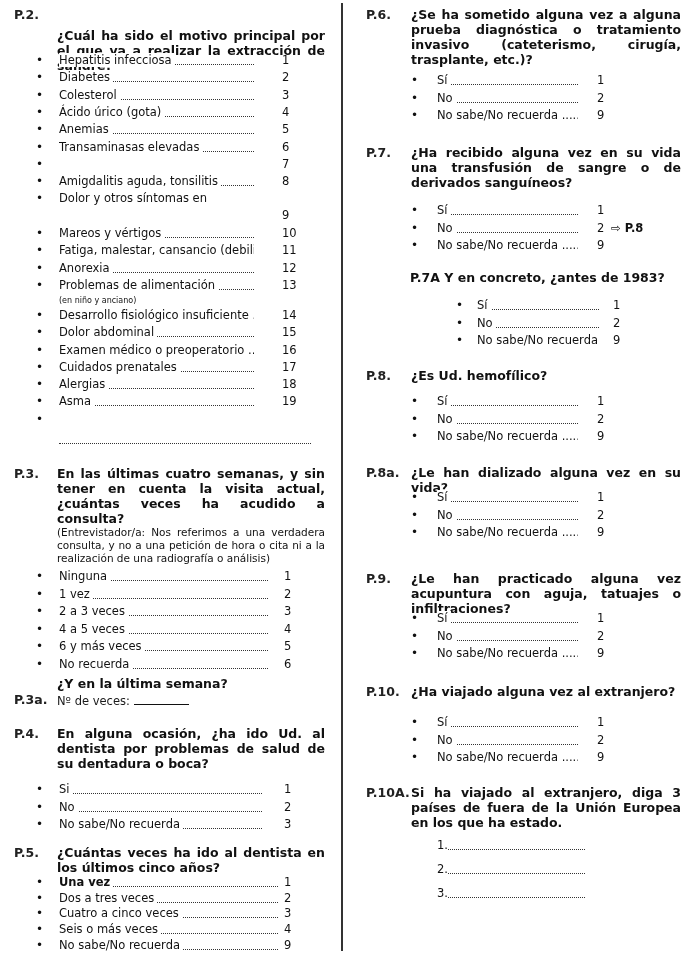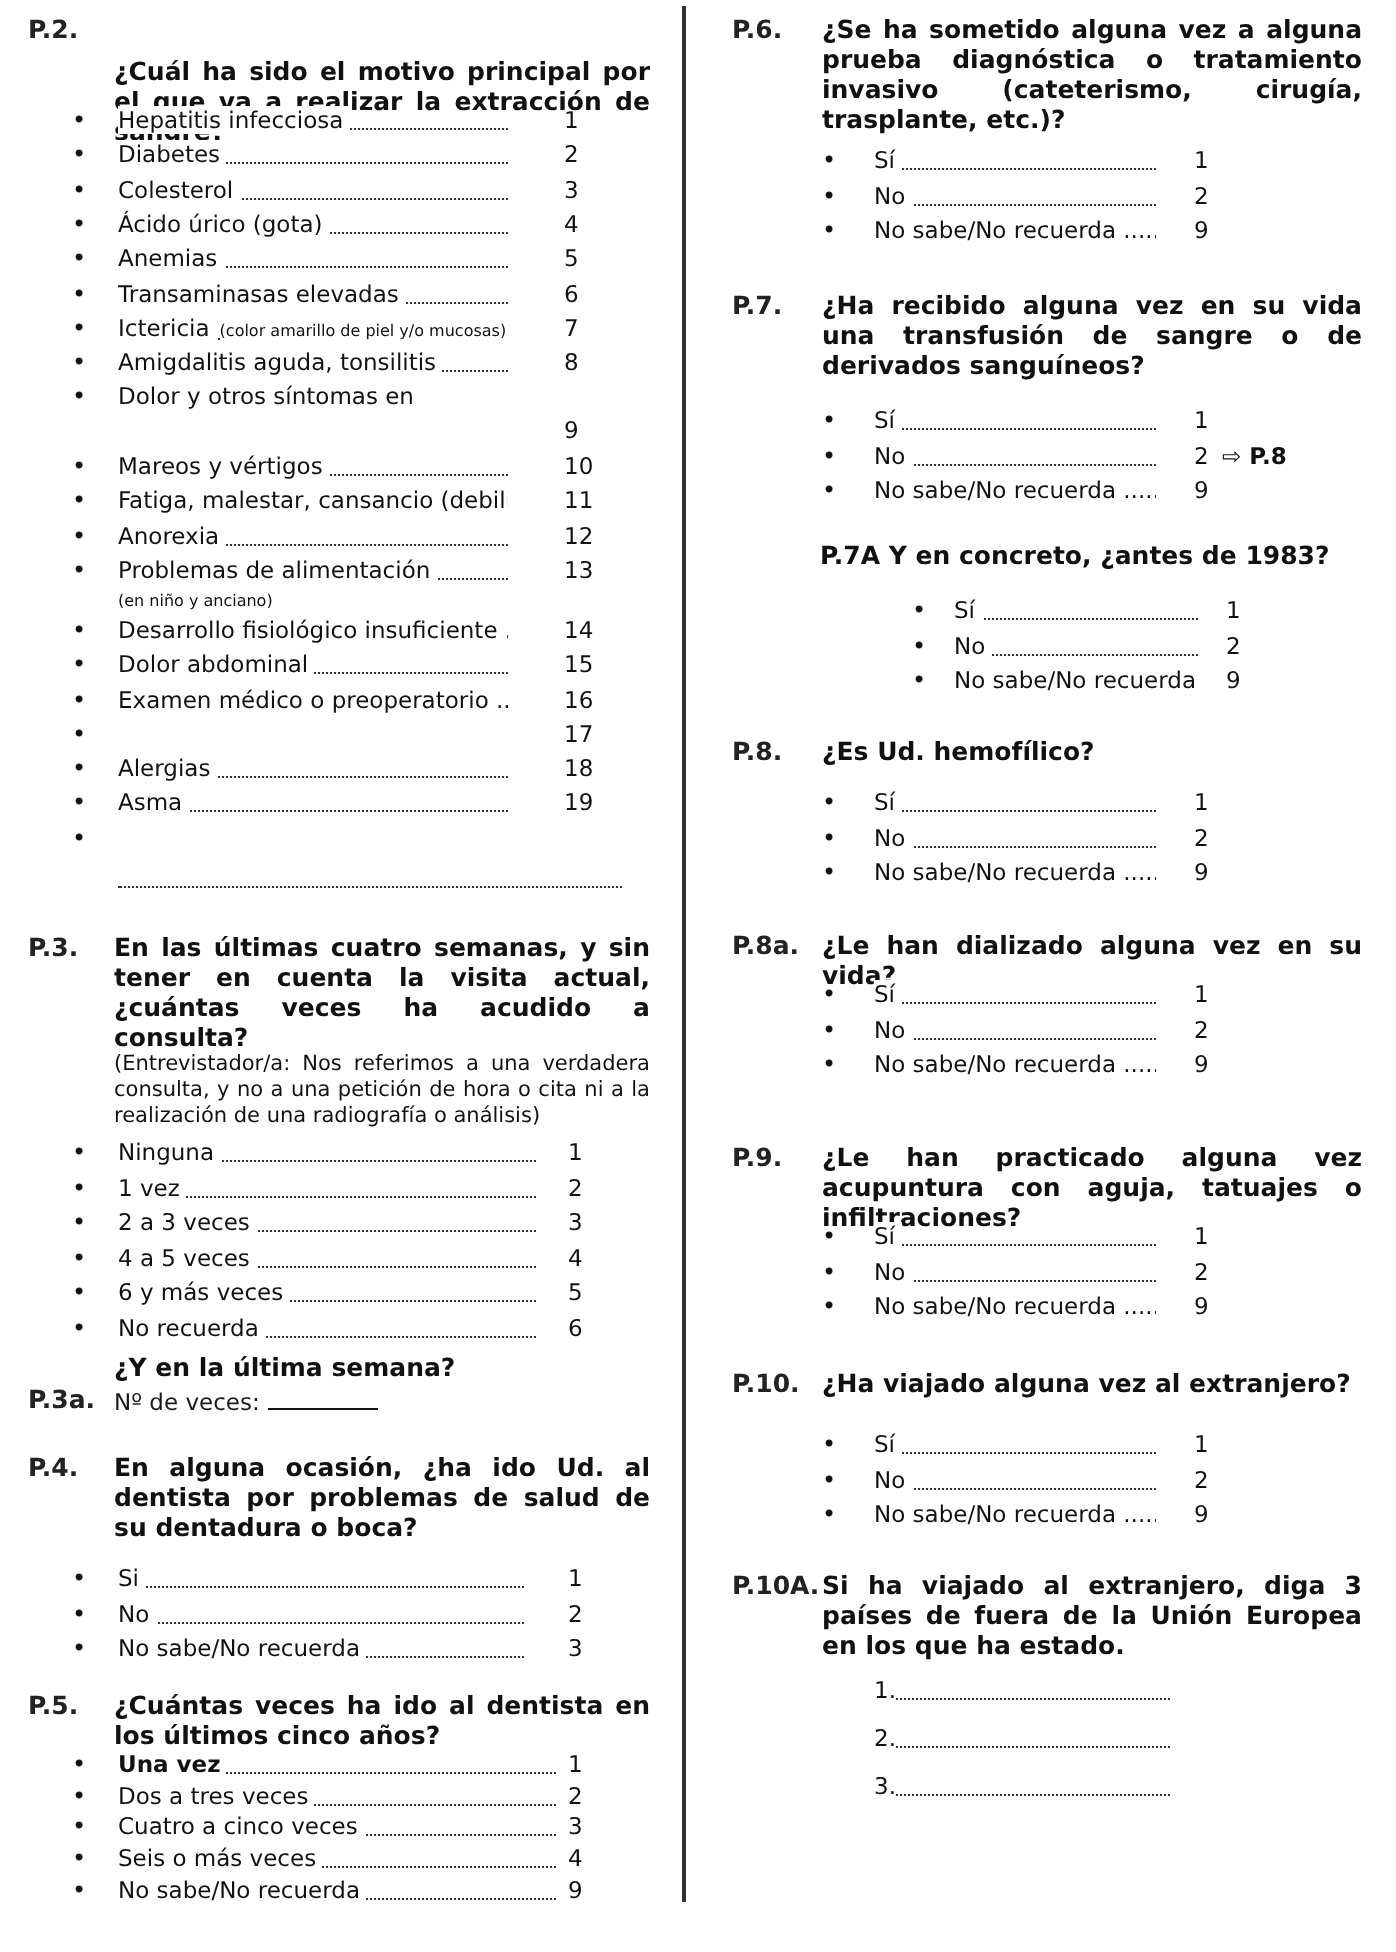--- a/index.html
+++ b/index.html
@@ -58,21 +58,20 @@
       <span class="olabel" style="left: 23px; width: 195px;"><span class="dots"></span><span class="txt">Anemias</span></span>
       <span class="ocode" style="left: 246px;">5</span>
     </div>
     <div class="opt" style="left: 36px; top: 138.5px; width: 276px;">
       <span class="bullet" style="left: 0px;">•</span>
       <span class="olabel" style="left: 23px; width: 195px;"><span class="dots"></span><span class="txt">Transaminasas elevadas</span></span>
       <span class="ocode" style="left: 246px;">6</span>
     </div>
     <div class="opt" style="left: 36px; top: 155.8px; width: 276px;">
       <span class="bullet" style="left: 0px;">•</span>
-      <span class="olabel" style="left: 23px; width: 195px;"><span class="dots"></span><span class="txt">Ictericia</span><span class="txt small" style="font-size: 8px; margin-left: 2px;">(color amarillo de piel y/o mucosas)</span></span>
       <span class="ocode" style="left: 246px;">7</span>
     </div>
     <div class="opt" style="left: 36px; top: 173.1px; width: 276px;">
       <span class="bullet" style="left: 0px;">•</span>
       <span class="olabel" style="left: 23px; width: 195px;"><span class="dots"></span><span class="txt">Amigdalitis aguda, tonsilitis</span></span>
       <span class="ocode" style="left: 246px;">8</span>
     </div>
     <div class="opt" style="left: 36px; top: 190.4px; width: 276px; height: 34px;">
       <span class="bullet" style="left: 0px;">•</span>
       <span class="olabel" style="left: 23px; width: 195px;"><span class="txt">Dolor y otros síntomas en</span></span>
@@ -109,20 +108,21 @@
       <span class="olabel" style="left: 23px; width: 195px;"><span class="dots"></span><span class="txt">Dolor abdominal</span></span>
       <span class="ocode" style="left: 246px;">15</span>
     </div>
     <div class="opt" style="left: 36px; top: 341.5px; width: 276px;">
       <span class="bullet" style="left: 0px;">•</span>
       <span class="olabel" style="left: 23px; width: 195px;"><span class="dots"></span><span class="txt">Examen médico o preoperatorio ..</span></span>
       <span class="ocode" style="left: 246px;">16</span>
     </div>
     <div class="opt" style="left: 36px; top: 358.8px; width: 276px;">
       <span class="bullet" style="left: 0px;">•</span>
+      <span class="olabel" style="left: 23px; width: 195px;"><span class="dots"></span><span class="txt">Cuidados prenatales</span></span>
       <span class="ocode" style="left: 246px;">17</span>
     </div>
     <div class="opt" style="left: 36px; top: 376.1px; width: 276px;">
       <span class="bullet" style="left: 0px;">•</span>
       <span class="olabel" style="left: 23px; width: 195px;"><span class="dots"></span><span class="txt">Alergias</span></span>
       <span class="ocode" style="left: 246px;">18</span>
     </div>
     <div class="opt" style="left: 36px; top: 393.4px; width: 276px;">
       <span class="bullet" style="left: 0px;">•</span>
       <span class="olabel" style="left: 23px; width: 195px;"><span class="dots"></span><span class="txt">Asma</span></span>

